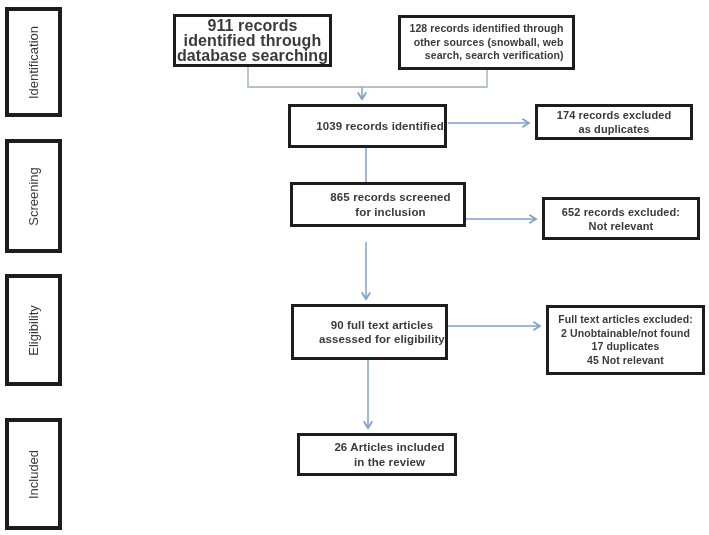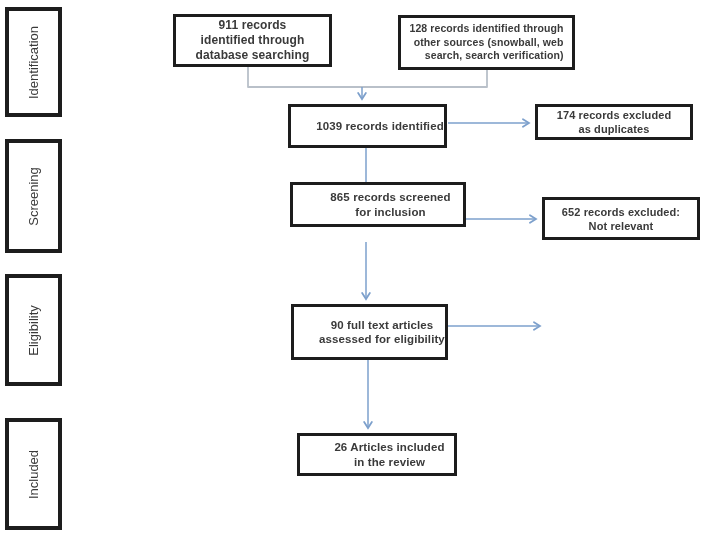--- a/index.html
+++ b/index.html
@@ -52,21 +52,21 @@
     align-items: center;
     justify-content: center;
   }
   .stage-text {
     transform: rotate(-90deg);
     white-space: nowrap;
     font-size: 13px;
     font-weight: 500;
   }
   
-  .t12  { font-size: 12px;   line-height: 15px; }
+  .t12  { font-size: 16px;   line-height: 15px; }
   .t115 { font-size: 11.5px; line-height: 14.5px; margin-left: 25px; }
   .t11  { font-size: 11px;   line-height: 14px; }
   .t105 { font-size: 10.5px; line-height: 13.5px; }
 </style>
 </head>
 <body>
 
 <div class="canvas">
 
   <svg class="connectors" viewBox="0 0 709 535" aria-hidden="true">
@@ -135,19 +135,25 @@
   <div class="box" style="left:542px; top:197px; width:158px; height:43px;">
     <span class="box-text t11">652 records excluded:
 Not relevant</span>
   </div>
 
   <div class="box" style="left:291px; top:304px; width:157px; height:56px;">
     <span class="box-text t115">90 full text articles
 assessed for eligibility</span>
   </div>
 
+  <div class="box" style="left:546px; top:305px; width:159px; height:70px;">
+    <span class="box-text t105">Full text articles excluded:
+2 Unobtainable/not found
+17 duplicates
+45 Not relevant</span>
+  </div>
 
   <div class="box" style="left:297px; top:433px; width:160px; height:43px;text-align:center;">
     <span class="box-text t115">26 Articles included
 in the review</span>
   </div>
 
 </div>
 
 </body></html>

